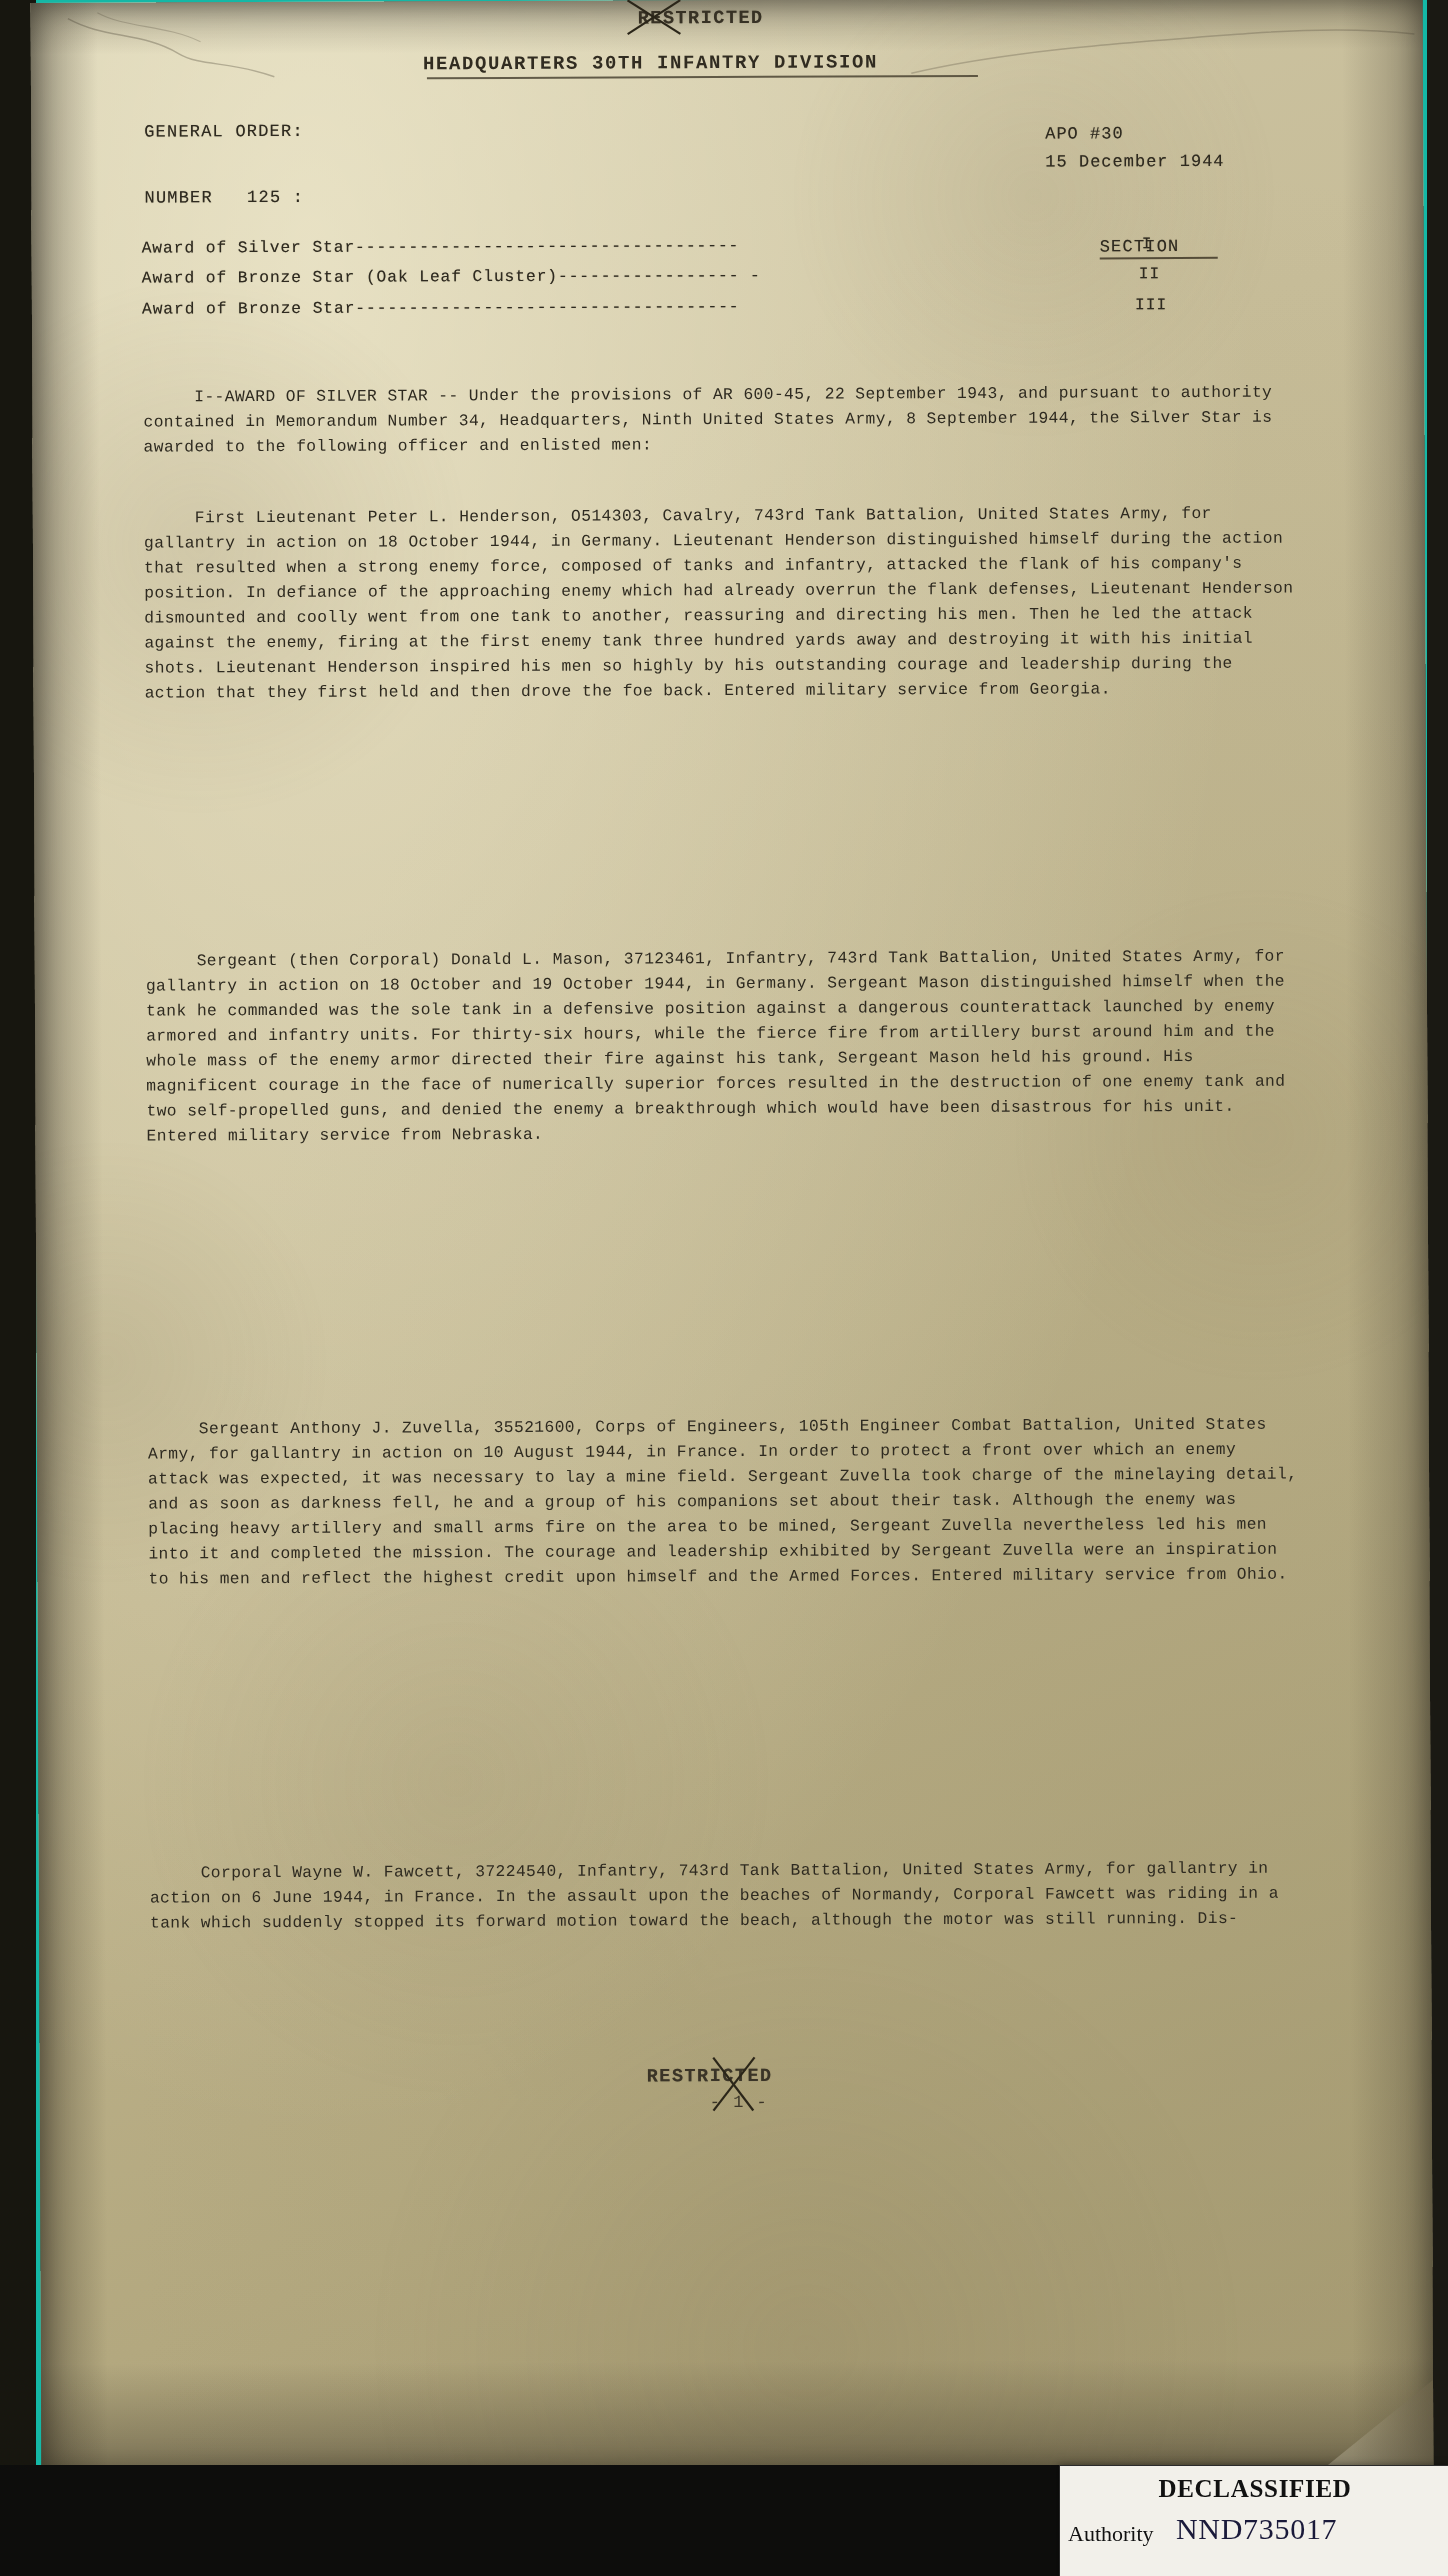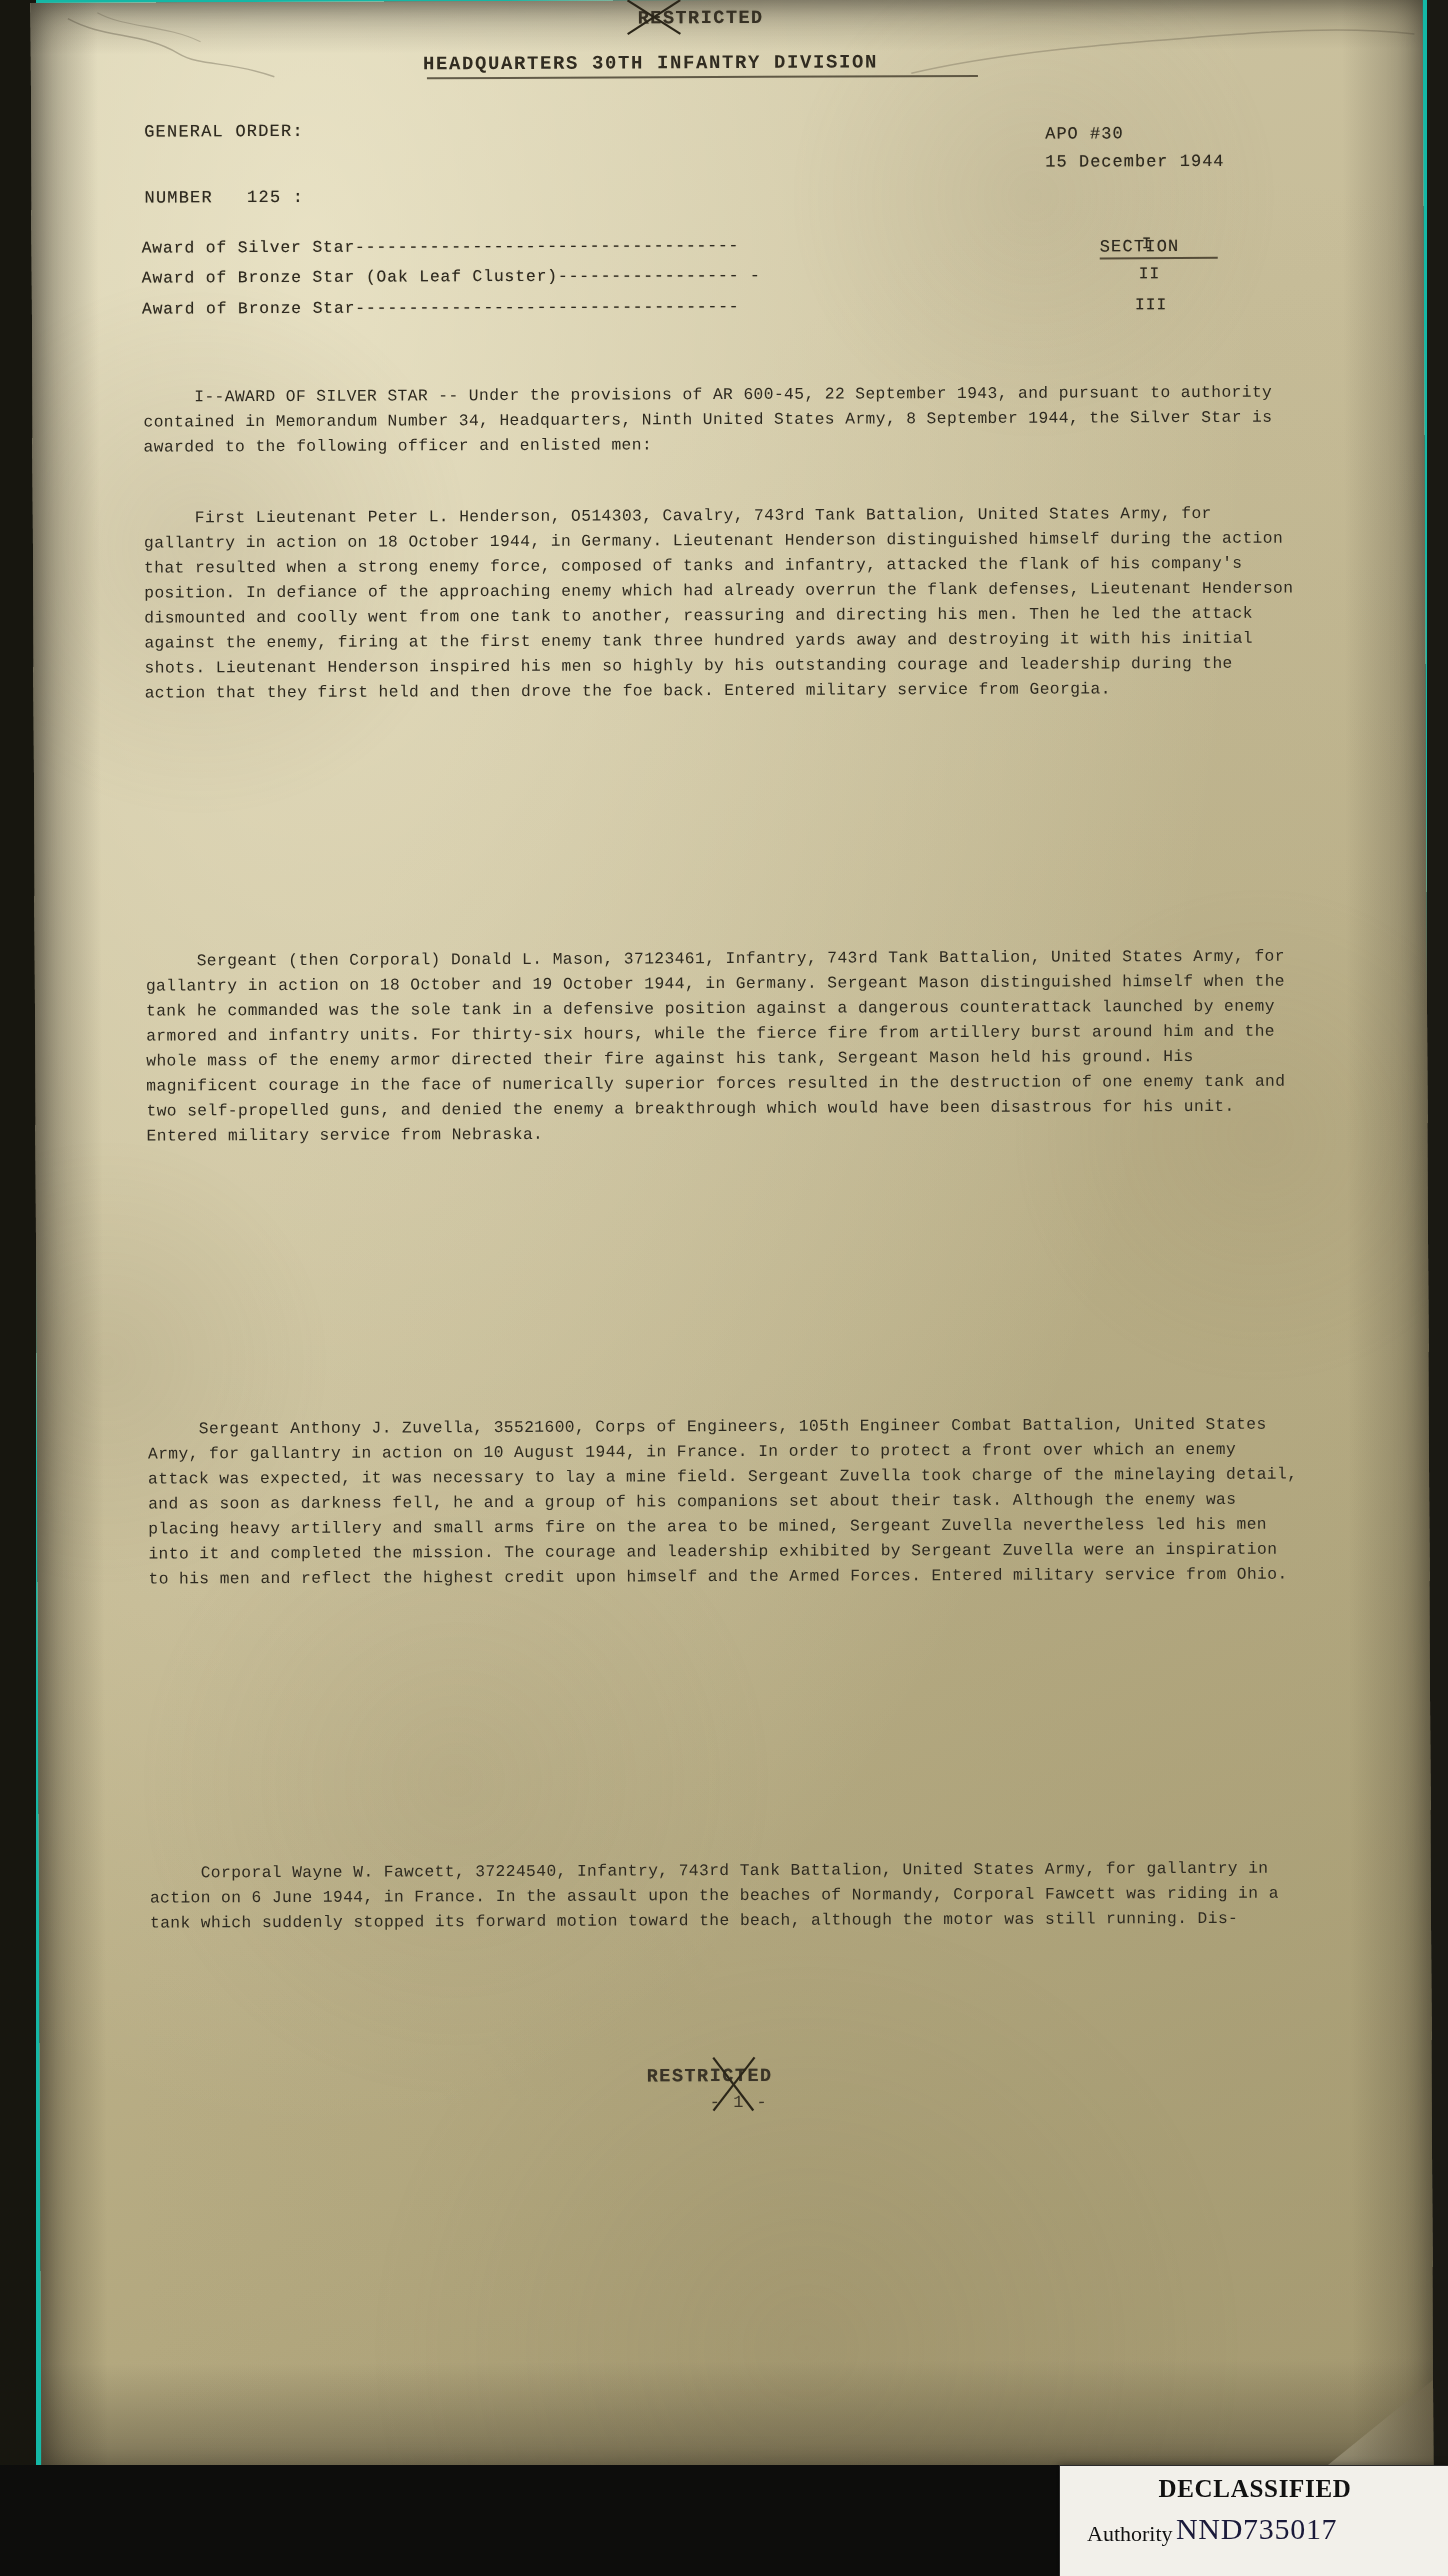--- a/index.html
+++ b/index.html
@@ -177,21 +177,21 @@
     top: 9px;
     text-align: center;
     font-family: "Liberation Serif", serif;
     font-weight: bold;
     font-size: 25px;
     letter-spacing: 0.7px;
     color: #111;
   }
   #declass-auth-label {
     position: absolute;
-    left: 27px;
+    left: 8px;
     top: 55px;
     font-family: "Liberation Serif", serif;
     font-size: 22px;
     color: #111;
   }
   #declass-auth-value {
     position: absolute;
     left: 116px;
     top: 46px;
     font-family: "Liberation Serif", serif;

